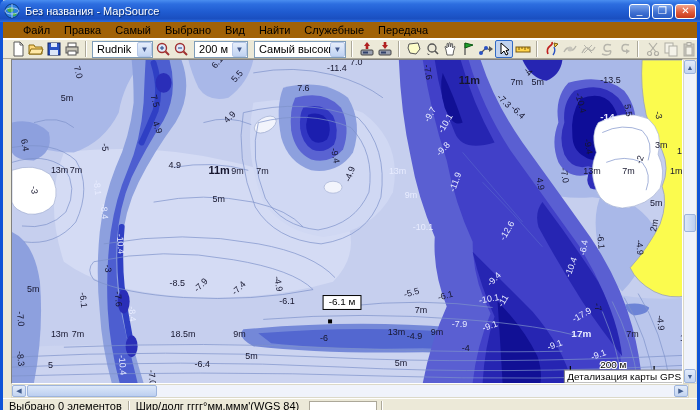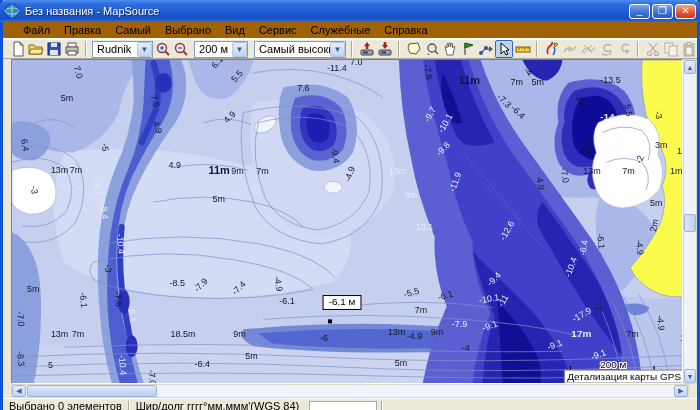--- a/index.html
+++ b/index.html
@@ -80,23 +80,23 @@
     <div class="winbtn">❐</div>
     <div class="winbtn close">✕</div>
   </div>
 
   <div class="menubar" id="menubar">
       <span class="menu-item">Файл</span>
       <span class="menu-item">Правка</span>
       <span class="menu-item">Самый</span>
       <span class="menu-item">Выбрано</span>
       <span class="menu-item">Вид</span>
-      <span class="menu-item">Сервис</span>
+      <span class="menu-item">Найти</span>
       <span class="menu-item">Служебные</span>
-      <span class="menu-item">Справка</span>
+      <span class="menu-item">Передача</span>
     </div>
 
   <div class="toolbar">
     <div class="tbtn">
       <svg class="icon16" viewBox="0 0 16 16">
           <path d="M4,1 L10,1 L13,4 L13,15 L4,15 Z" fill="#fff" stroke="#5a5a5a"></path>
           <path d="M10,1 L10,4 L13,4" fill="none" stroke="#5a5a5a"></path>
         </svg>
     </div>
     <div class="tbtn">

